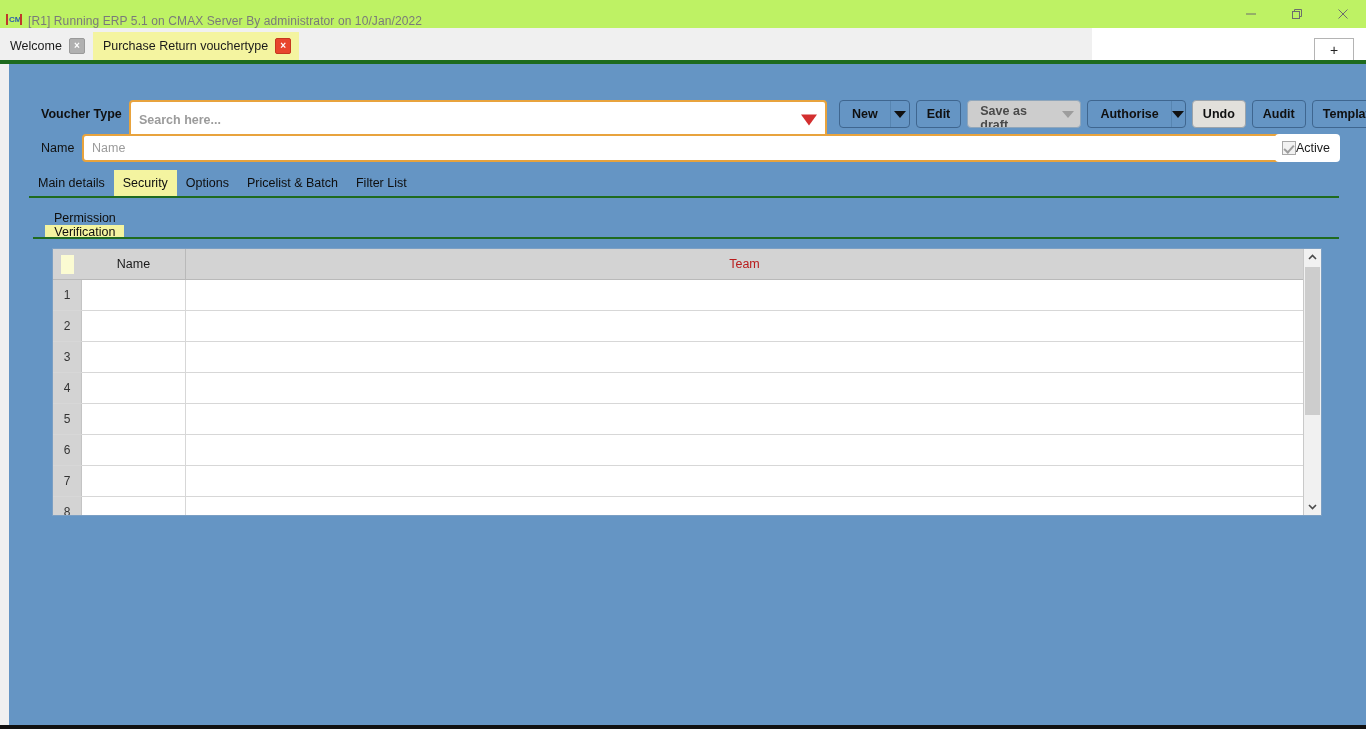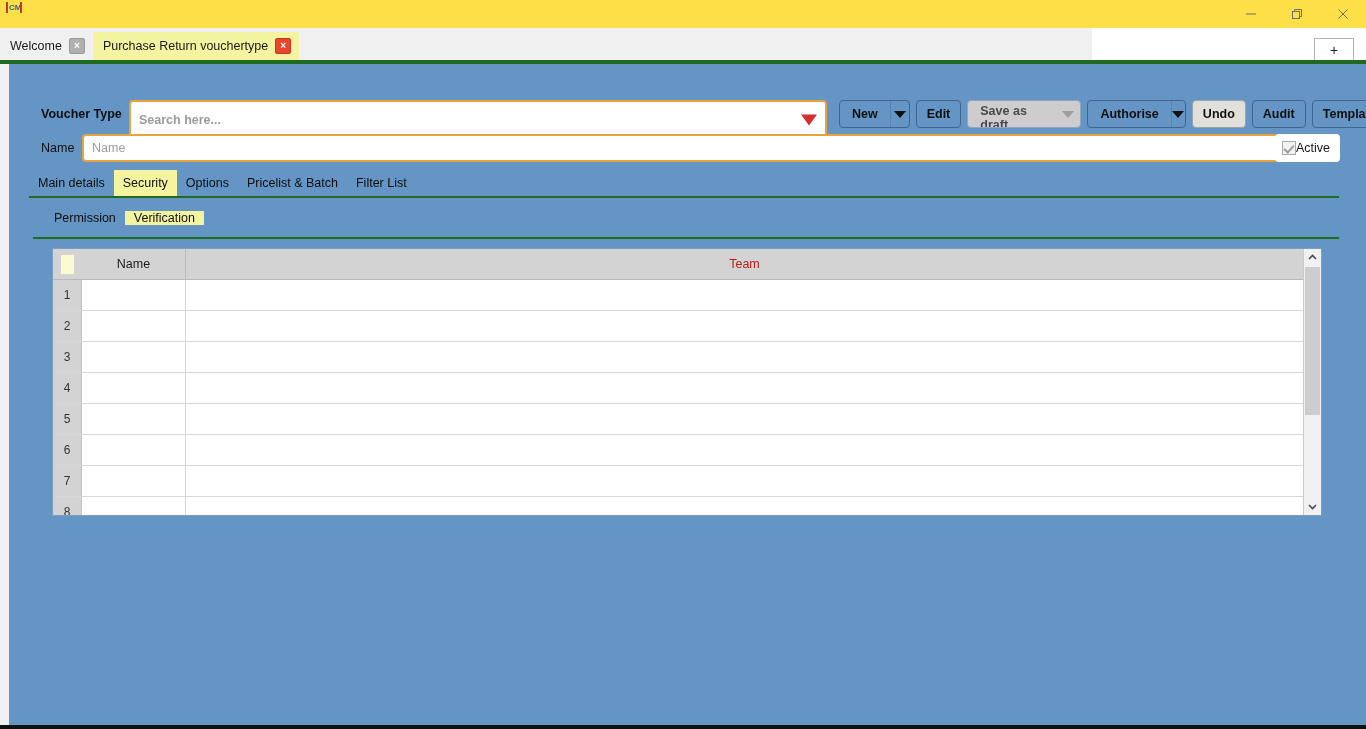--- a/index.html
+++ b/index.html
@@ -7,22 +7,22 @@
     width: 1366px; height: 729px;
     overflow: hidden;
     background: #ffffff;
     font-family: "Liberation Sans", sans-serif;
     -webkit-font-smoothing: antialiased;
   }
 
   
   .titlebar {
     position: absolute; left: 0; top: 0; width: 1366px; height: 28px;
-    background: #fde047;
-    display: flex; align-items: flex-start;
+    background: #bef264;
+    display: flex; align-items: flex-end;
   }
   .app-icon {
     width: 16px; height: 16px; margin-left: 6px; margin-right: 6px;
     position: relative; flex: none;
   }
   .app-icon .bracket-l, .app-icon .bracket-r {
     position: absolute; top: 2px; width: 2px; height: 11px; background: #c0392b;
   }
   .app-icon .bracket-l { left: 0; }
   .app-icon .bracket-r { right: 0; }
@@ -184,21 +184,21 @@
   }
   .mtab.active { background: #f4f4a0; }
   .rule-green {
     position: absolute; left: 20px; top: 132px; width: 1310px; height: 2px;
     background: #1f6b1f;
   }
 
   
   .subtabs {
     position: absolute; left: 36px; top: 147px; height: 26px;
-    display: flex; align-items: flex-start;
+    display: flex; align-items: center; flex-direction: column;
   }
   .stab {
     display: flex; align-items: center; padding: 0 9px;
     font-size: 12.5px; color: #0e0e0e;
   }
   .stab.active { background: #f4f4a0; }
   .rule-green2 {
     position: absolute; left: 24px; top: 173px; width: 1306px; height: 2px;
     background: #1f6b1f;
   }
@@ -260,20 +260,21 @@
 </style>
 </head>
 <body>
 
 <div class="titlebar">
   <div class="app-icon">
     <div class="bracket-l"></div>
     <div class="cmx">CM</div>
     <div class="bracket-r"></div>
   </div>
+  <div class="title-text">[R1] Running ERP 5.1 on CMAX Server By administrator on 10/Jan/2022</div>
   <div class="winbtns">
     <div class="winbtn">
       <svg width="12" height="12" viewBox="0 0 12 12">
           <line x1="1" y1="6" x2="11" y2="6" stroke="#6d6d6d" stroke-width="1"></line>
         </svg>
     </div>
     <div class="winbtn">
       <svg width="12" height="12" viewBox="0 0 12 12">
         <rect x="1.5" y="3.5" width="7" height="7" fill="none" stroke="#6d6d6d" stroke-width="1"></rect>
         <polyline points="3.5,3.5 3.5,1.5 10.5,1.5 10.5,8.5 8.5,8.5" fill="none" stroke="#6d6d6d" stroke-width="1"></polyline>

